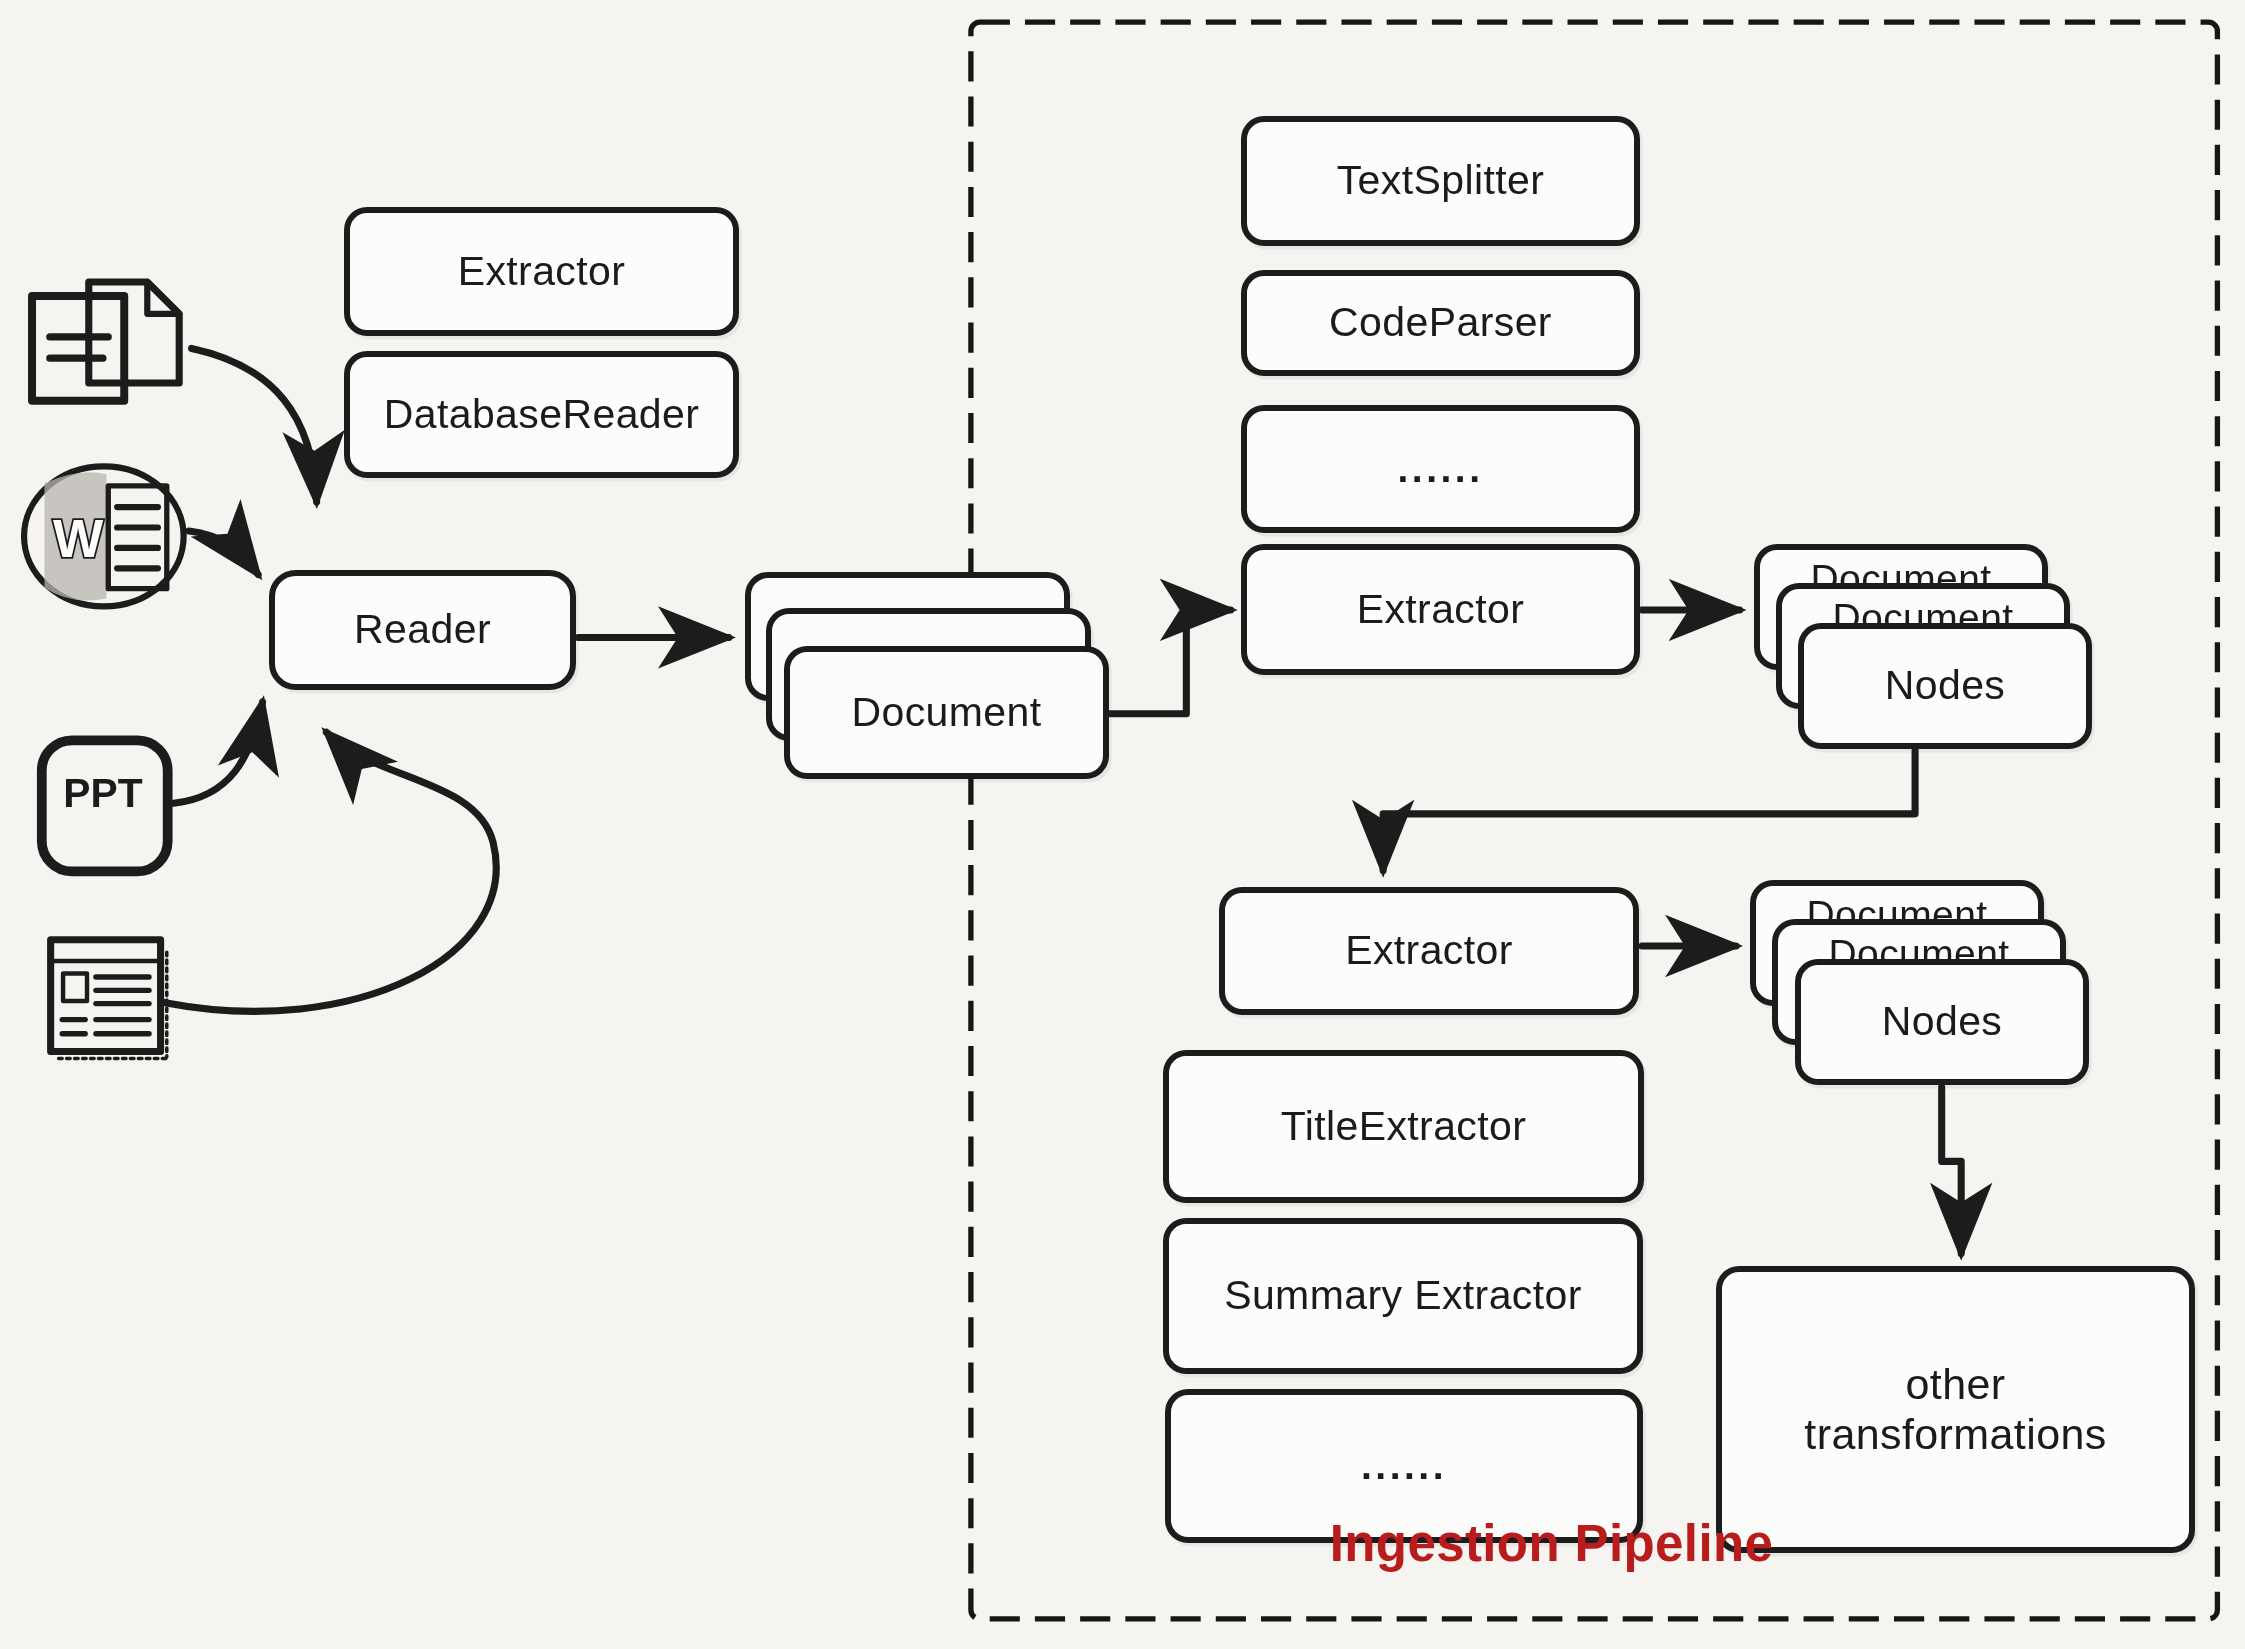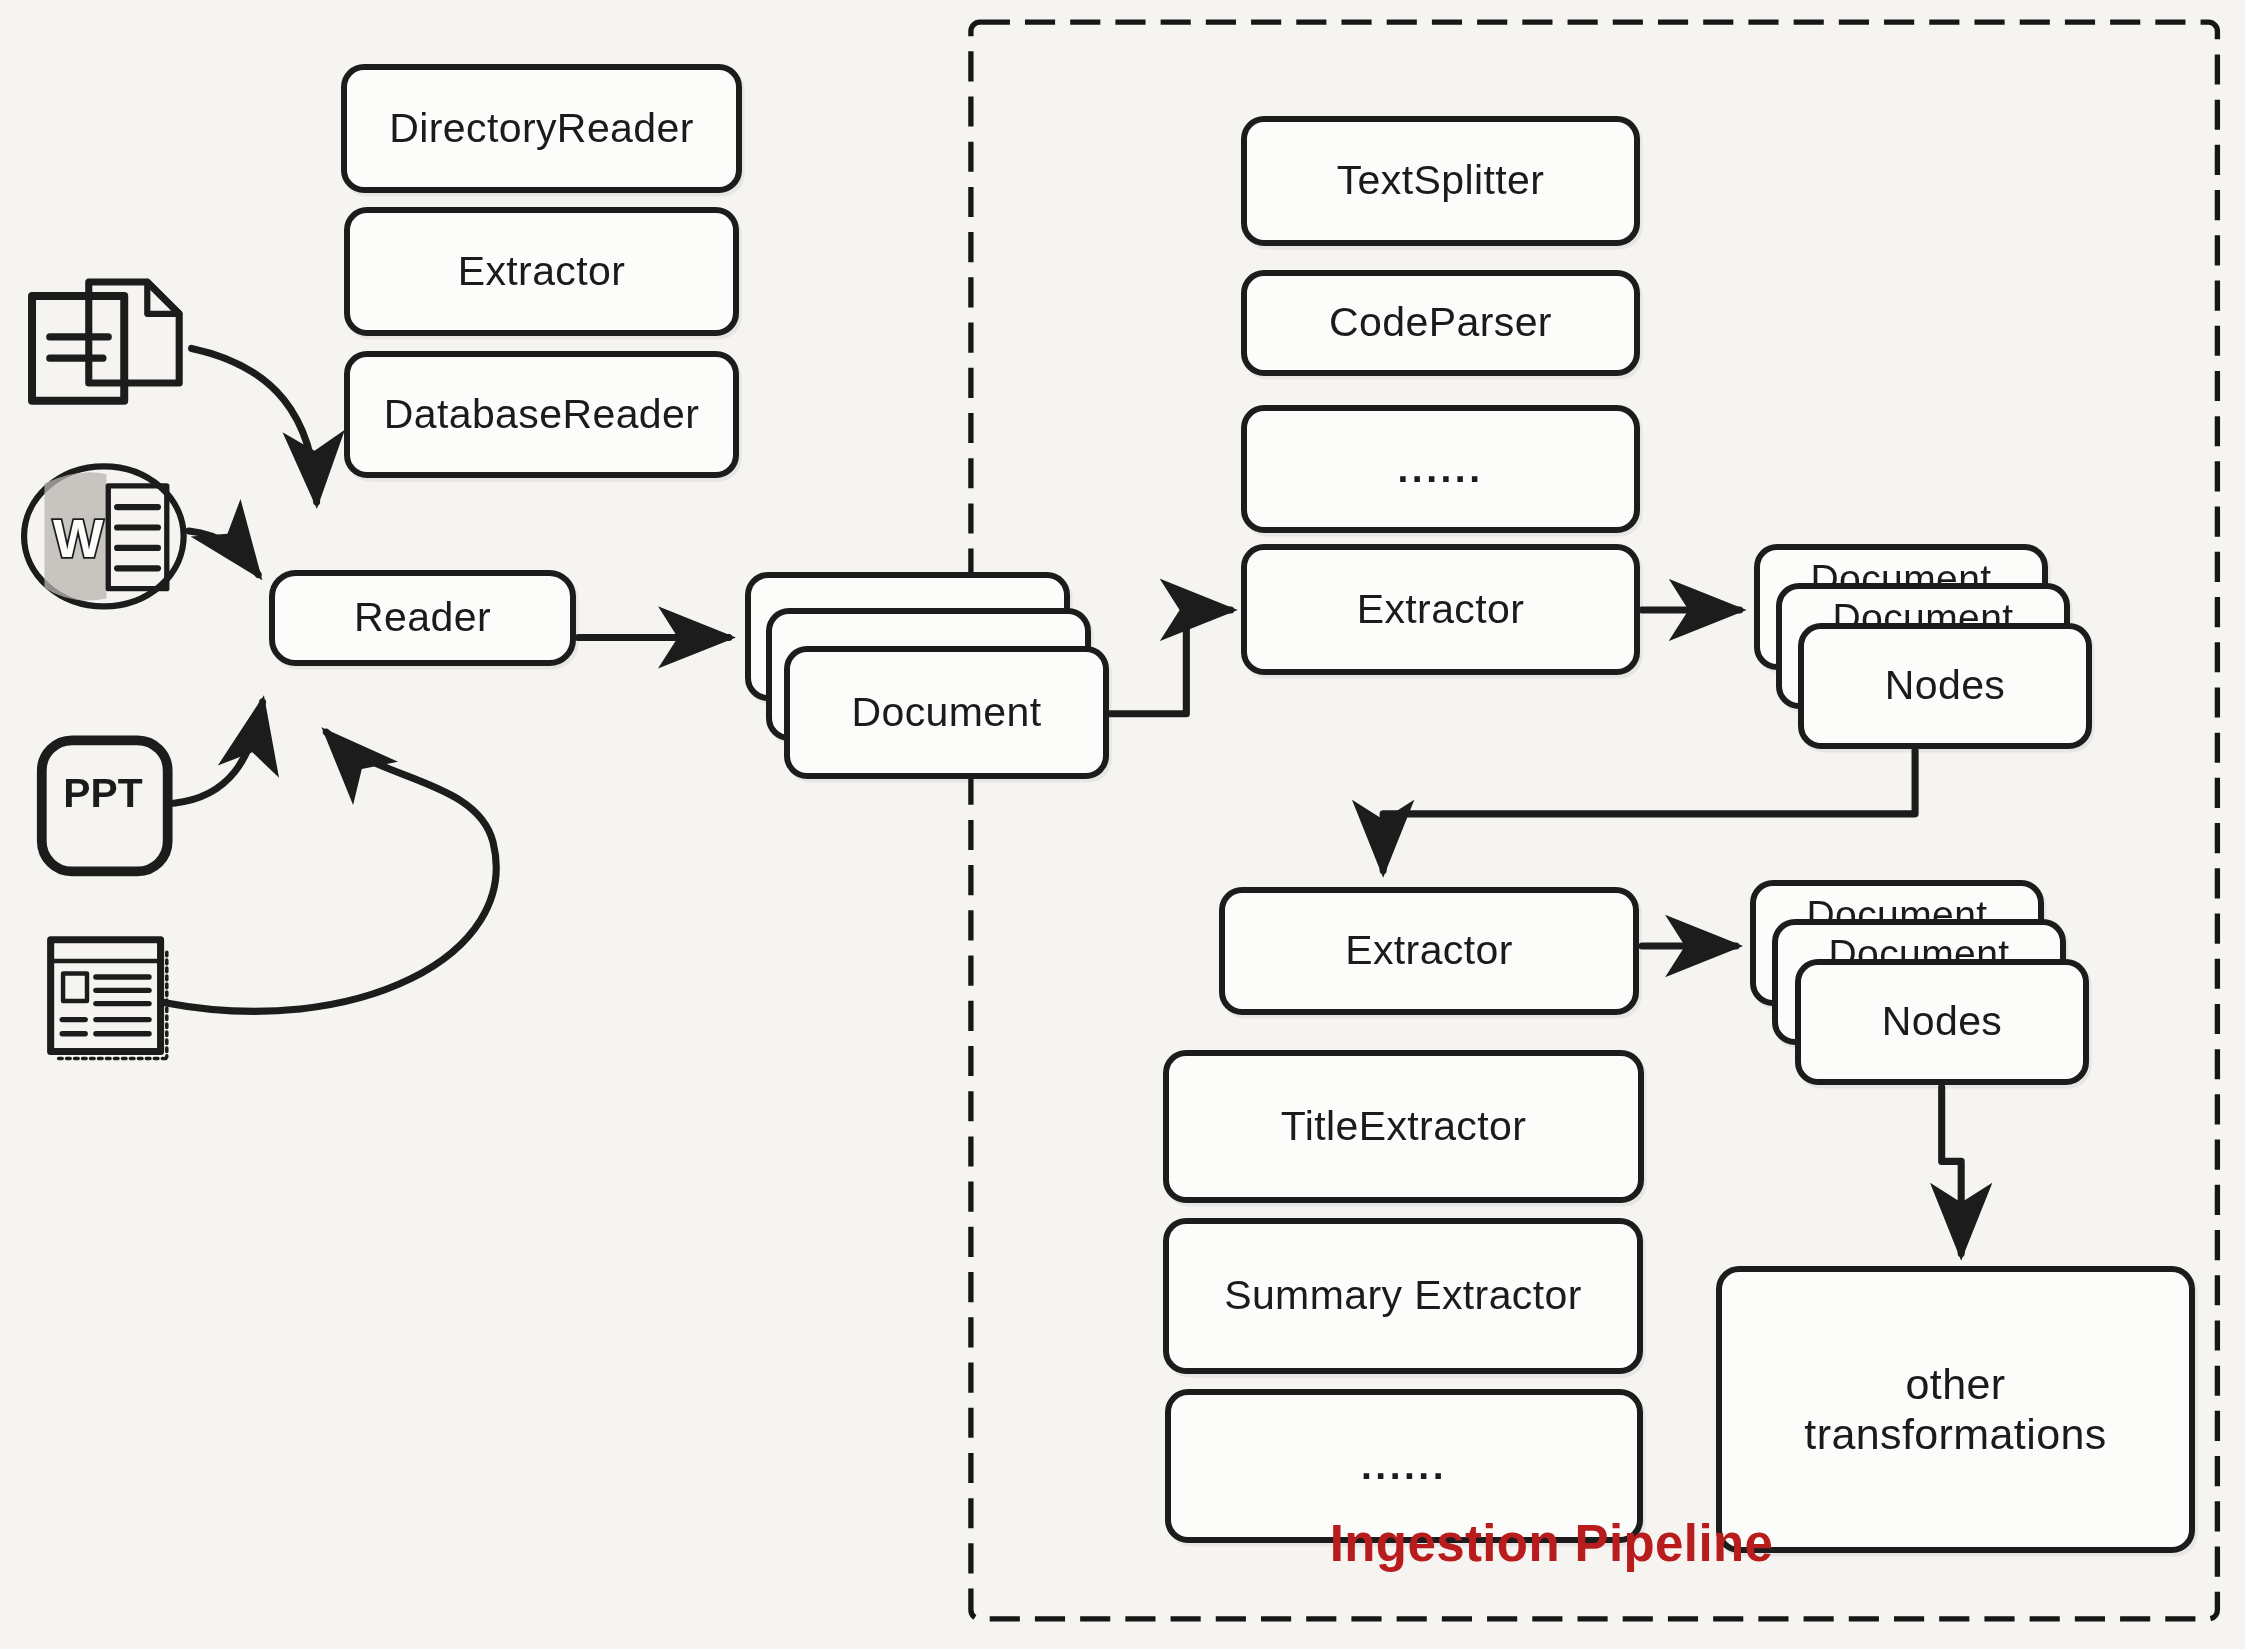--- a/index.html
+++ b/index.html
@@ -87,30 +87,27 @@
     <path d="M196,906 C259,899 283,856 296,792" class="ink" stroke-width="8" marker-end="url(#ah)"></path>
     <path d="M186,1131 C400,1172 588,1078 556,950 C538,878 420,880 368,826" class="ink" stroke-width="8" marker-end="url(#ah)"></path>
     <path d="M652,719 H822" class="ink" stroke-width="8" marker-end="url(#ah)"></path>
     <path d="M1252,805 H1338 V688 H1388" class="ink" stroke-width="8" marker-end="url(#ah)"></path>
     <path d="M1852,688 H1962" class="ink" stroke-width="8" marker-end="url(#ah)"></path>
     <path d="M2160,846 V918 H1560 V982" class="ink" stroke-width="8" marker-end="url(#ah)"></path>
     <path d="M1852,1067 H1958" class="ink" stroke-width="8" marker-end="url(#ah)"></path>
     <path d="M2190,1226 V1310 H2212 V1414" class="ink" stroke-width="8" marker-end="url(#ah)"></path>
   </svg>
 
-  <div class="box" style="left:341px;top:64px;width:401px;height:129px">
-    <span>DirectoryReader</span>
-  </div>
   <div class="box" style="left:344px;top:207px;width:395px;height:129px">
     <span>Extractor</span>
   </div>
   <div class="box" style="left:344px;top:351px;width:395px;height:127px">
     <span>DatabaseReader</span>
   </div>
-  <div class="box" style="left:269px;top:570px;width:307px;height:96px;border-radius:26.6px">
+  <div class="box" style="left:269px;top:570px;width:307px;height:120px;border-radius:26.6px">
     <span>Reader</span>
   </div>
 
   <div>
     <div class="box" style="left:745px;top:572px;width:325px;height:129px"></div>
     <div class="box" style="left:766px;top:608px;width:325px;height:133px"></div>
     <div class="box" style="left:784px;top:646px;width:325px;height:133px">
       <span>Document</span>
     </div>
   </div>

